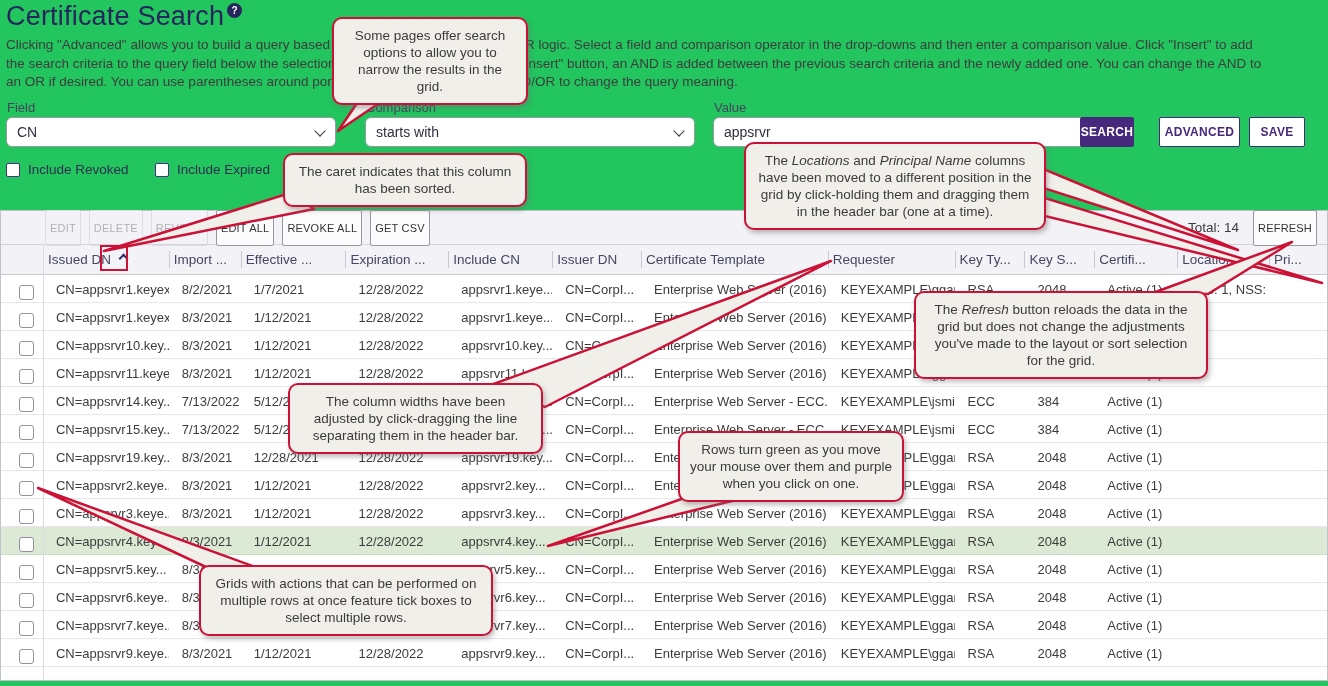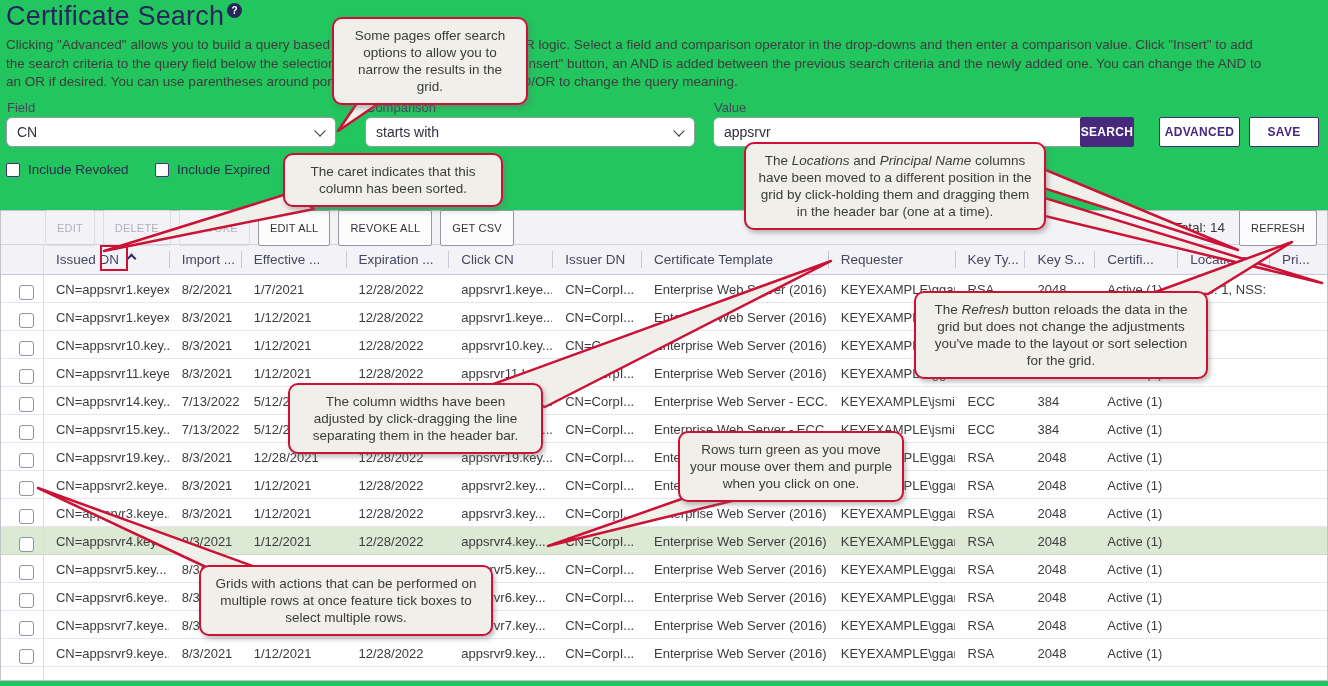--- a/index.html
+++ b/index.html
@@ -31,29 +31,29 @@
   .btn-primary { background:#46287C; color:#fff; border:1px solid #46287C; }
   .btn-outline { background:#fff; color:#46287C; border:1px solid #46287C; }
   .cbgroup { position:absolute; top:162px; display:flex; align-items:center; gap:8px; }
   .cbx { width:14px; height:14px; border:1.5px solid #4B2E83; border-radius:2px; background:#fff; }
   .cbgroup span.lbl { font-size:13.5px; color:#2D2D50; }
   
   .grid { position:absolute; left:0; top:210px; width:1328px; height:471px;
           border:1px solid #C2C2CC; background:#fff; }
   .toolbar { height:34px; background:#F2F2F7; border-bottom:1px solid #D4D4DD;
           display:flex; align-items:center; padding:0 10px 0 44px; gap:8px; }
-  .tbtn { height:36px; padding:0 11px; font-size:11px; display:flex; align-items:center;
+  .tbtn { height:36px; padding:0 4px; font-size:11px; display:flex; align-items:center;
           border-radius:2px; letter-spacing:.2px; }
   .tbtn.disabled { color:#B0B0B8; border:1px solid #DCDCE2; background:transparent; }
   .tbtn.enabled  { color:#333338; border:1px solid #97979F; background:#FCFCFD; cursor:pointer; }
   .tb-right { margin-left:auto; display:flex; align-items:center; gap:14px; }
   .total { font-size:13.5px; color:#3A3A3A; }
   .ghead { height:30px; background:#F2F2F7; border-bottom:1px solid #C9C9D3;
            display:flex; font-size:13.5px; color:#464660; }
-  .hcell { position:relative; padding:7px 4px 0 13px; white-space:nowrap; overflow:hidden; }
+  .hcell { position:relative; padding:7px 4px 0 5px; white-space:nowrap; overflow:hidden; }
   .hcell.sep::before { content:''; position:absolute; left:0; top:6px; height:17px;
            width:1px; background:#C6C8D4; }
   .sort-caret { display:inline-block; width:7px; height:7px; margin:3px 0 0 9px;
            border-left:2.2px solid #2B2B66; border-top:2.2px solid #2B2B66;
            transform:rotate(45deg); vertical-align:top; }
   .grow { height:28px; display:flex; border-bottom:1px solid #E6E6EC; background:#fff;
           font-size:13px; color:#3C3C3C; }
   .grow.highlighted { background:#DCEAD5; border-bottom-color:#C9DCC0; }
   .cell { padding:7px 4px 0 13px; white-space:nowrap; overflow:hidden; }
   .cbcell { display:flex; align-items:center; justify-content:center; }
@@ -90,21 +90,21 @@
     <span class="chev"></span>
   </div>
   <div class="ctl" style="left:365px; width:330px;">
     <span>starts with</span>
     <span class="chev"></span>
   </div>
   <input class="ctl" style="left: 713px; width: 375px;" value="appsrvr">
 
   <div class="btn btn-primary" style="left:1080px; width:54px;">SEARCH</div>
   <div class="btn btn-outline" style="left:1159px; width:81px;">ADVANCED</div>
-  <div class="btn btn-outline" style="left:1249px; width:70px;">SAVE</div>
+  <div class="btn btn-outline" style="left:1249px; width:56px;">SAVE</div>
 
   <div class="cbgroup" style="left:6px;">
     <span class="cbx"></span>
     <span class="lbl">Include Revoked</span>
   </div>
   <div class="cbgroup" style="left:155px;">
     <span class="cbx"></span>
     <span class="lbl">Include Expired</span>
   </div>
 
@@ -120,21 +120,21 @@
         <span class="total">Total: 14</span>
         <div class="tbtn enabled">REFRESH</div>
       </div>
     </div>
     <div class="ghead" id="grid-header">
         <div class="hcell" style="width: 42px;"><span></span></div>
         <div class="hcell" style="width: 126px;"><span>Issued DN</span><span class="sort-caret"></span></div>
         <div class="hcell sep" style="width: 72px;"><span>Import ...</span></div>
         <div class="hcell sep" style="width: 105px;"><span>Effective ...</span></div>
         <div class="hcell sep" style="width: 103px;"><span>Expiration ...</span></div>
-        <div class="hcell sep" style="width: 104px;"><span>Click CN</span></div>
+        <div class="hcell sep" style="width: 104px;"><span>Include CN</span></div>
         <div class="hcell sep" style="width: 89px;"><span>Issuer DN</span></div>
         <div class="hcell sep" style="width: 187px;"><span>Certificate Template</span></div>
         <div class="hcell sep" style="width: 127px;"><span>Requester</span></div>
         <div class="hcell sep" style="width: 70px;"><span>Key Ty...</span></div>
         <div class="hcell sep" style="width: 70px;"><span>Key S...</span></div>
         <div class="hcell sep" style="width: 83px;"><span>Certifi...</span></div>
         <div class="hcell sep" style="width: 92px;"><span>Locations</span></div>
         <div class="hcell sep" style="width: 58px;"><span>Pri...</span></div>
       </div>
     <div id="grid-body">
@@ -402,20 +402,20 @@
       <polygon points="1012,188 1012,208 1322,283"></polygon>
       <polygon points="1150,294 1208,294 1292,242"></polygon>
       <polygon points="488,386 545,407 831,261"></polygon>
       <polygon points="690,496 736,500 548,546"></polygon>
       <polygon points="208,568 258,568 38,488"></polygon>
     </g>
   </svg>
   <div class="caret-outline"></div>
 
   <div class="callout" style="left:332px; top:17px;  width:196px;"><span>Some pages offer search options to allow you to narrow the results in the grid.</span></div>
-  <div class="callout" style="left:283px; top:153px; width:220px;"><span>The caret indicates that this column has been sorted.</span></div>
+  <div class="callout" style="left:283px; top:153px; width:244px;"><span>The caret indicates that this column has been sorted.</span></div>
   <div class="callout" style="left:712px; top:142px; width:302px;margin-left:32px;"><span>The </span><span style="font-style: italic;">Locations</span><span> and </span><span style="font-style: italic;">Principal Name</span><span> columns have been moved to a different position in the grid by click-holding them and dragging them in the header bar (one at a time).</span></div>
   <div class="callout" style="left:914px; top:291px; width:294px;"><span>The </span><span style="font-style: italic;">Refresh</span><span> button reloads the data in the grid but does not change the adjustments you've made to the layout or sort selection for the grid.</span></div>
   <div class="callout" style="left:288px; top:383px; width:255px;"><span>The column widths have been adjusted by click-dragging the line separating them in the header bar.</span></div>
   <div class="callout" style="left:678px; top:431px; width:226px;"><span>Rows turn green as you move your mouse over them and purple when you click on one.</span></div>
   <div class="callout" style="left:199px; top:565px; width:294px;"><span>Grids with actions that can be performed on multiple rows at once feature tick boxes to select multiple rows.</span></div>
 
 </div>
 
 </body></html>

